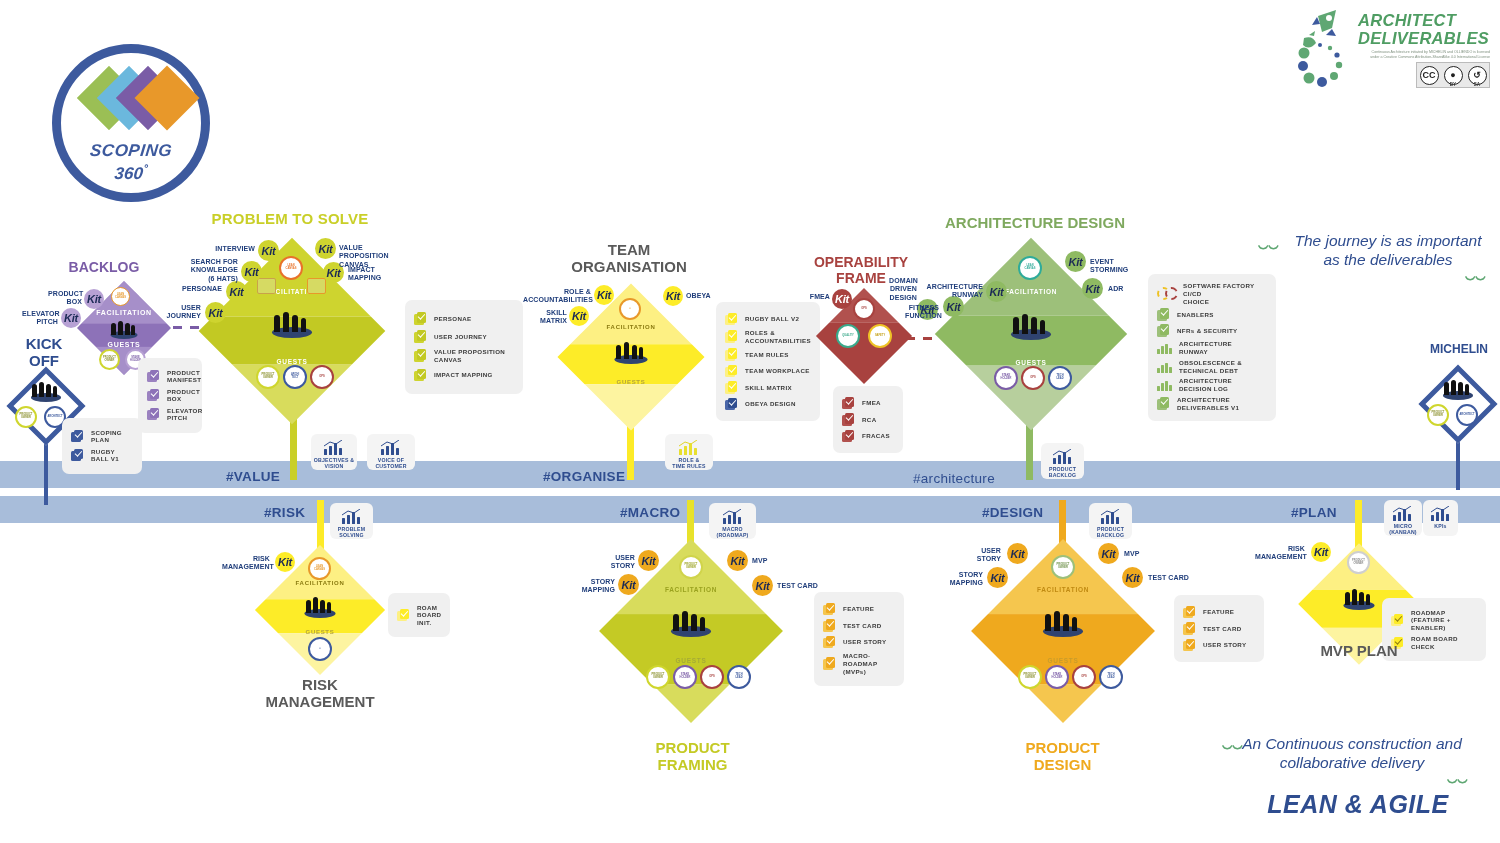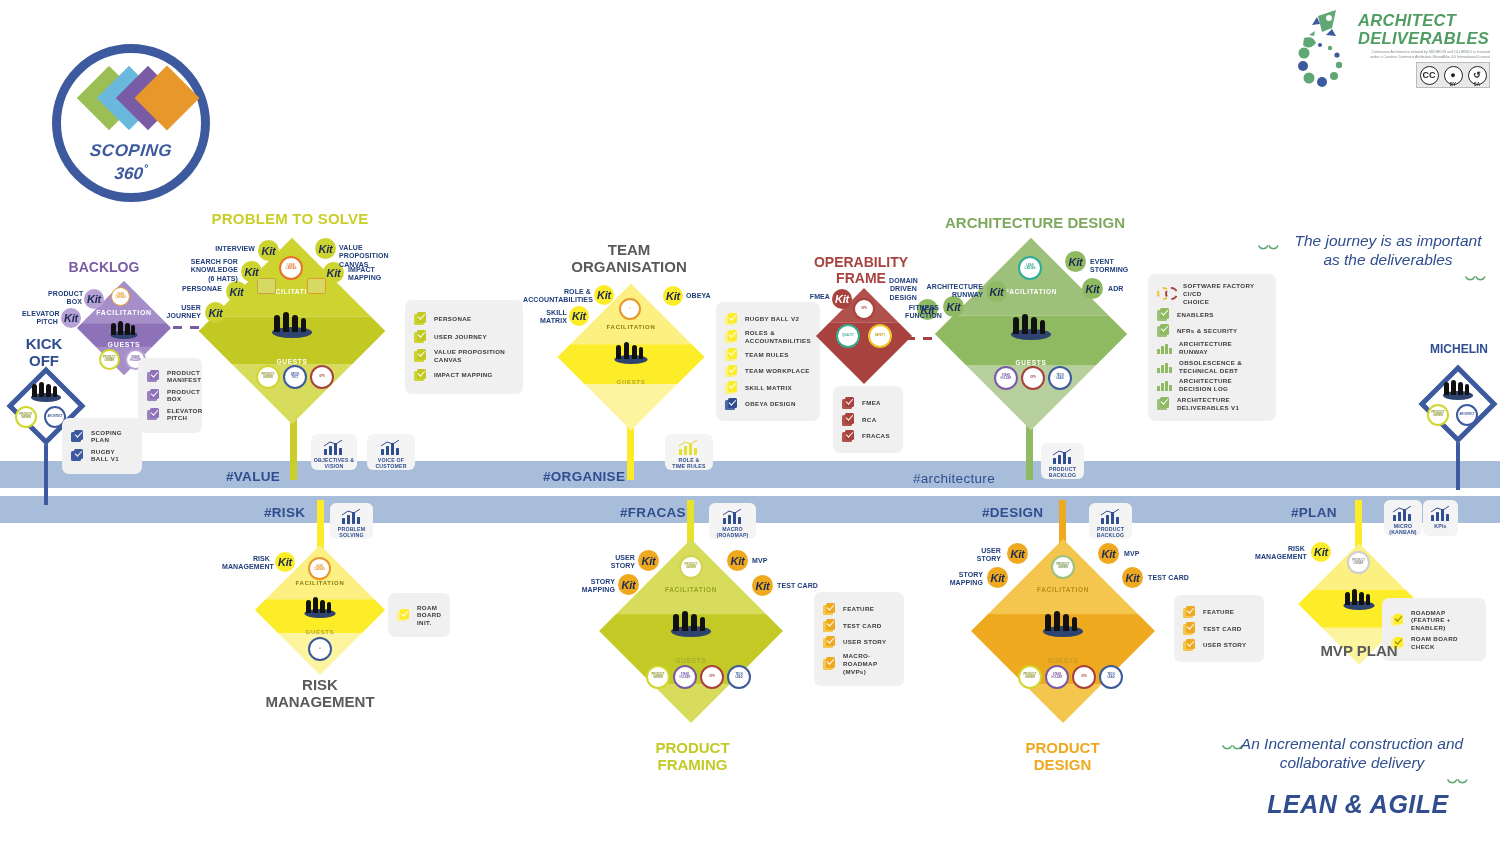--- a/index.html
+++ b/index.html
@@ -162,21 +162,21 @@
 </div>
 
 <div class="band" id="band-top"></div>
 <div class="band" id="band-bottom"></div>
 <div class="band-dash"></div>
 
 <div class="hashtag" style="left:226px;top:469px">#VALUE</div>
 <div class="hashtag" style="left:543px;top:469px">#ORGANISE</div>
 <div class="hashtag" style="left:913px;top:471px;font-weight:normal">#architecture</div>
 <div class="hashtag" style="left:264px;top:505px">#RISK</div>
-<div class="hashtag" style="left:620px;top:505px">#FRACAS</div>
+<div class="hashtag" style="left:620px;top:505px">#MACRO</div>
 <div class="hashtag" style="left:982px;top:505px">#DESIGN</div>
 <div class="hashtag" style="left:1291px;top:505px">#PLAN</div>
 
 <div class="stem" style="left:44px;top:430px;width:4px;height:75px;background:#3d5a9e"></div>
 <div class="stem" style="left:1456px;top:430px;width:4px;height:60px;background:#3d5a9e"></div>
 <div class="stem" style="left:290px;top:400px;width:7px;height:80px;background:#c9cf28"></div>
 <div class="stem" style="left:627px;top:400px;width:7px;height:80px;background:#fdeb28"></div>
 <div class="stem" style="left:1026px;top:400px;width:7px;height:80px;background:#8fba62"></div>
 <div class="stem" style="left:317px;top:500px;width:7px;height:50px;background:#fdeb28"></div>
 <div class="stem" style="left:687px;top:500px;width:7px;height:55px;background:#e8e22a"></div>
@@ -933,18 +933,18 @@
     </div>
 </div>
 <div class="ptitle" style="left:1300px;top:643px;width:118px;font-size:15px;color:#5a5a5a">MVP PLAN</div>
 
 <div class="qm" style="left:1258px;top:227px">‿‿</div>
 <div class="quote" style="left:1288px;top:231px;width:200px;white-space:pre-line">The journey is as important
 as the deliverables</div>
 <div class="qm" style="left:1465px;top:258px">‿‿</div>
 
 <div class="qm" style="left:1222px;top:727px">‿‿</div>
-<div class="quote" style="left:1238px;top:734px;width:228px;white-space:pre-line">An Incremental construction and
+<div class="quote" style="left:1238px;top:734px;width:228px;white-space:pre-line">An Continuous construction and
 collaborative delivery</div>
 <div class="qm" style="left:1447px;top:761px">‿‿</div>
 
 <div class="abs" style="left:1258px;top:790px;width:200px;text-align:center;font-size:25px;
      font-weight:bold;font-style:italic;color:#2f4d8f;letter-spacing:.5px">LEAN &amp; AGILE</div>
 
 </body></html>

